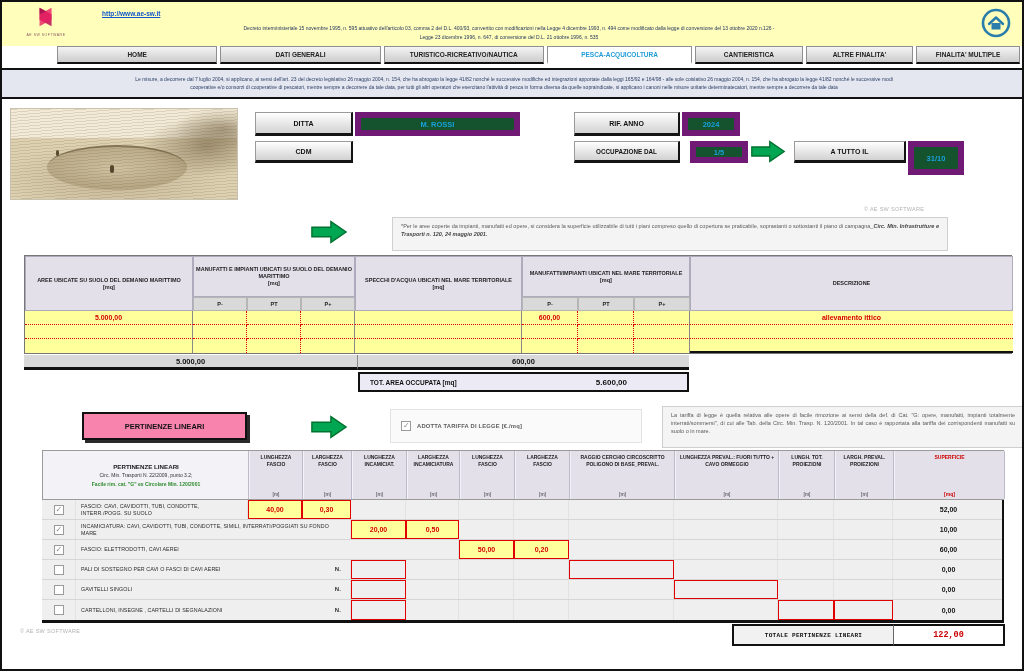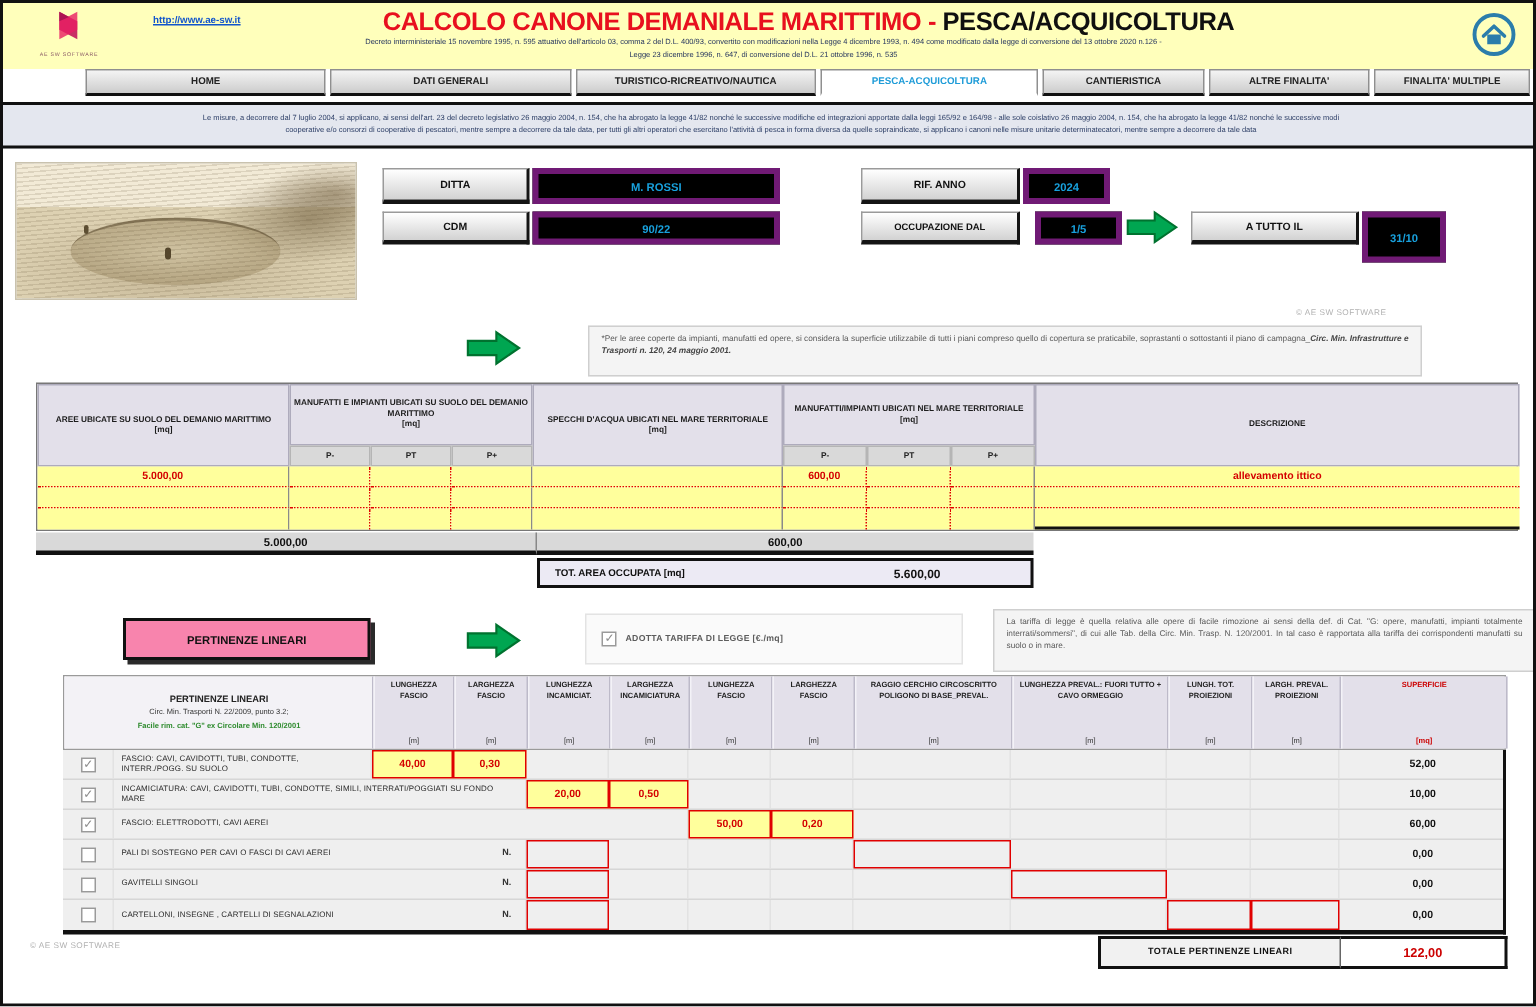--- a/index.html
+++ b/index.html
@@ -39,21 +39,21 @@
       linear-gradient(#f2ead6 0 32%, #ddd1b2 32% 100%); }
   .etch .pond { position:absolute; left:16%; top:40%; width:62%; height:50%; border-radius:50%;
       border-top:2px solid rgba(90,75,48,.55);
       background:radial-gradient(closest-side, rgba(208,195,162,.95), rgba(158,140,102,.5)); }
   .etch .tex { position:absolute; inset:0; background:repeating-linear-gradient(175deg, rgba(92,76,48,.15) 0 1px, transparent 1px 3px); }
   .etch .fig1 { position:absolute; left:44%; top:62%; width:4px; height:8px; background:#54462c; border-radius:2px; }
   .etch .fig2 { position:absolute; left:20%; top:45%; width:3px; height:6px; background:#5c4e32; border-radius:2px; }
   .lbl3d { position:absolute; background:linear-gradient(#ffffff,#d2d2d2); border:1px solid #9a9a9a;
            border-bottom:3px solid #141414; border-right:2px solid #141414;
            display:flex; align-items:center; justify-content:center; font-weight:bold; font-size:7px; }
-  .valbox { position:absolute; background:#000000; border:4px solid #701a75; display:flex; align-items:center;
+  .valbox { position:absolute; background:#14532d; border:6px solid #701a75; display:flex; align-items:center;
             justify-content:center; color:#18a0dc; font-weight:bold; font-size:7.5px; }
   .arrow { position:absolute; }
   
   .pinkbtn { position:absolute; width:165px; height:28px; background:#f884ad; border:2px solid #111;
              box-shadow:3px 3px 0 #2a2a2a; display:flex; align-items:center; justify-content:center;
              font-weight:bold; font-size:7.5px; cursor:pointer; }
   .notebox { position:absolute; background:#f4f4f4; border:1px solid #cfcfcf; padding:4px 8px;
              font-size:5.5px; color:#5a5a5a; line-height:8px; text-align:justify; }
   .notebox .ref { font-style:italic; font-weight:bold; color:#444; }
   .copyr { position:absolute; font-size:5.5px; color:#b2b2b2; letter-spacing:.3px; }
@@ -99,44 +99,41 @@
      grid-template-columns:34px 172px 54px 49px 55px 53px 55px 55px 105px 104px 56px 59px 111px; }
   .pc { border-right:1px solid #e2e2e2; display:flex; align-items:center; justify-content:center; }
   .pc.cbcell { justify-content:center; }
   .pc.labcell { justify-content:flex-start; text-align:left; padding:0 5px; font-size:5.3px; line-height:6.5px; color:#2a2a2a; letter-spacing:.1px; }
   .pc.labcell .nlab { margin-left:auto; font-size:6px; font-weight:bold; color:#333; padding-right:4px; }
   .span3 { grid-column:2 / span 3; } .span5 { grid-column:2 / span 5; }
   .vy { background:#ffff9c; border:1.5px solid #e00000; color:#d40000; font-weight:bold; font-size:7px;
         display:flex; align-items:center; justify-content:center; cursor:text; }
   .vr { border:1.5px solid #e00000; cursor:text; }
   .pc.supval { font-size:7px; font-weight:bold; color:#111; border-right:none; }
-  .pert-totrow { position:absolute; left:730px; top:622px; height:22px; display:flex; }
+  .pert-totrow { position:absolute; left:730px; top:622px; height:22px; display:flex;font-family:Liberation Mono, monospace; }
   .pert-totrow .lab { width:162px; background:#f1f1f1; border:2px solid #111; border-right:1px solid #666;
       display:flex; align-items:center; justify-content:center; font-size:6px; font-weight:bold; letter-spacing:.3px; }
   .pert-totrow .val { width:111px; background:#fff; border:2px solid #111; border-left:none;
       display:flex; align-items:center; justify-content:center; font-size:8.5px; font-weight:bold; color:#cc0000; }
 </style>
 </head>
 <body>
 
 <div id="canvas">
 
   <div class="top-band">
     <div class="logo">
       <svg width="26" height="24" viewBox="0 0 26 26">
         <polygon points="6,3 19,10 19,23 6,16" fill="#c2185b" opacity="0.9"></polygon>
         <polygon points="19,3 6,10 6,23 19,16" fill="#e91e63" opacity="0.8"></polygon>
         <polygon points="6,3 13,6.8 6,10" fill="#ad1452"></polygon>
       </svg>
       <div class="logo-caption">AE SW SOFTWARE</div>
     </div>
     <a class="url-link" href="#">http://www.ae-sw.it</a>
-    <div class="title-line">
-      <span class="title-red">CALCOLO CANONE DEMANIALE MARITTIMO - </span><span class="title-black">PESCA/ACQUICOLTURA</span>
-    </div>
     <div class="law1">Decreto interministeriale 15 novembre 1995, n. 595 attuativo dell'articolo 03, comma 2 del D.L. 400/93, convertito con modificazioni nella Legge 4 dicembre 1993, n. 494 come modificato dalla legge di conversione del 13 ottobre 2020 n.126 -</div>
     <div class="law2">Legge 23 dicembre 1996, n. 647, di conversione del D.L. 21 ottobre 1996, n. 535</div>
     <div class="home-btn">
       <svg width="32" height="32" viewBox="0 0 32 32">
         <circle cx="16" cy="16" r="13" fill="none" stroke="#2b7dab" stroke-width="2.6"></circle>
         <path d="M9 17 L16 10.5 L23 17" fill="none" stroke="#2b7dab" stroke-width="2.4" stroke-linecap="round" stroke-linejoin="round"></path>
         <rect x="11.5" y="16" width="9" height="6.5" fill="#2b7dab"></rect>
       </svg>
     </div>
   </div>
@@ -159,21 +156,20 @@
   <div class="etch">
     <div class="pond"></div>
       <div class="fig1"></div>
       <div class="fig2"></div>
       <div class="tex"></div>
   </div>
 
   <div class="lbl3d" style="left:253px; top:110px; width:98px; height:24px;">DITTA</div>
   <div class="valbox" style="left:353px; top:110px; width:165px; height:24px;">M. ROSSI</div>
   <div class="lbl3d" style="left:253px; top:139px; width:98px; height:22px;">CDM</div>
-  <div class="valbox" style="left:353px; top:139px; width:165px; height:22px;">90/22</div>
 
   <div class="lbl3d" style="left:572px; top:110px; width:106px; height:24px;">RIF. ANNO</div>
   <div class="valbox" style="left:680px; top:110px; width:58px; height:24px;">2024</div>
   <div class="lbl3d" style="left:572px; top:139px; width:106px; height:22px; font-size:6.3px;">OCCUPAZIONE DAL</div>
   <div class="valbox" style="left:688px; top:139px; width:58px; height:22px;">1/5</div>
 
   <div class="arrow" style="left:748px; top:137px;">
     <svg width="36" height="25" viewBox="0 0 40 26">
         <path d="M2 8 H22 V2 L38 13 L22 24 V18 H2 Z" fill="#00a651" stroke="#00722f" stroke-width="1.5"></path>
       </svg>

